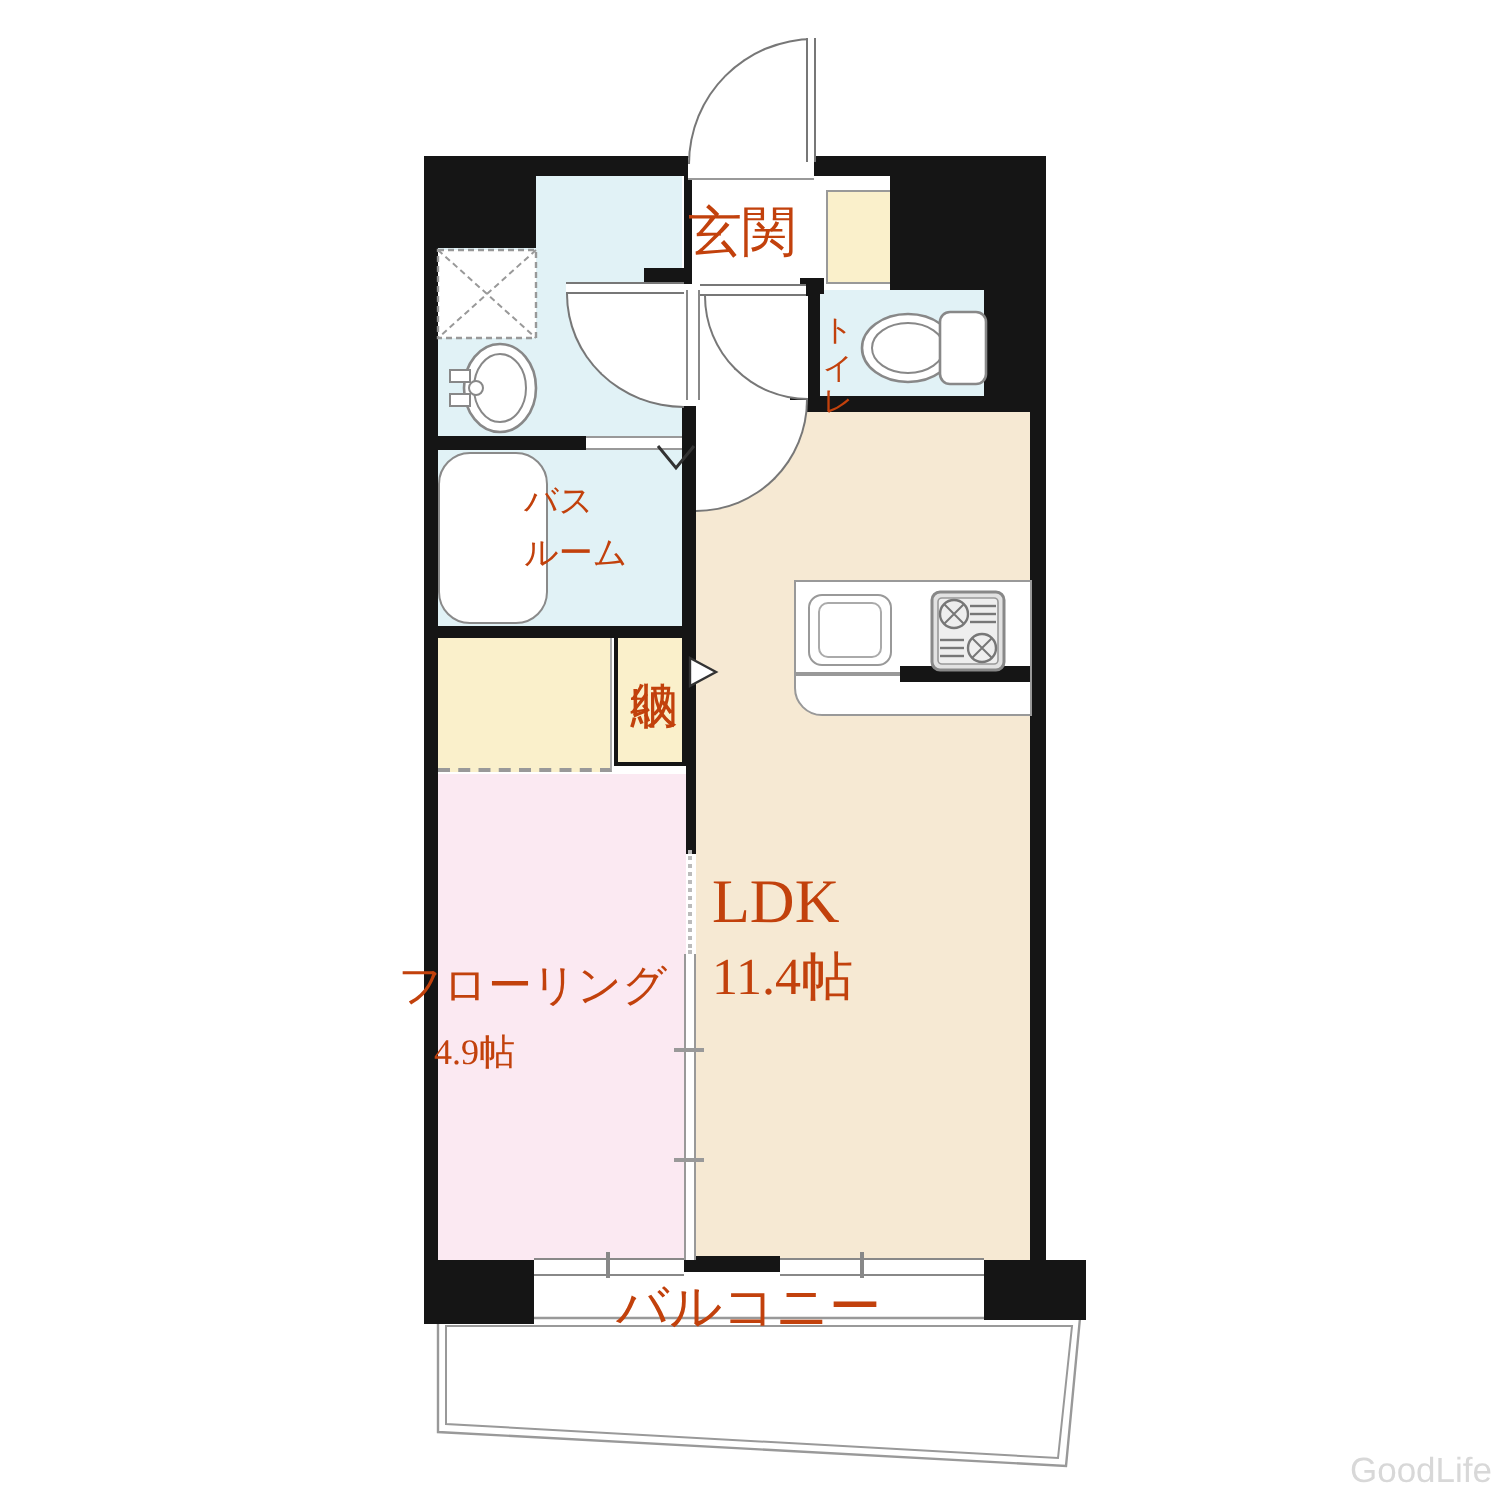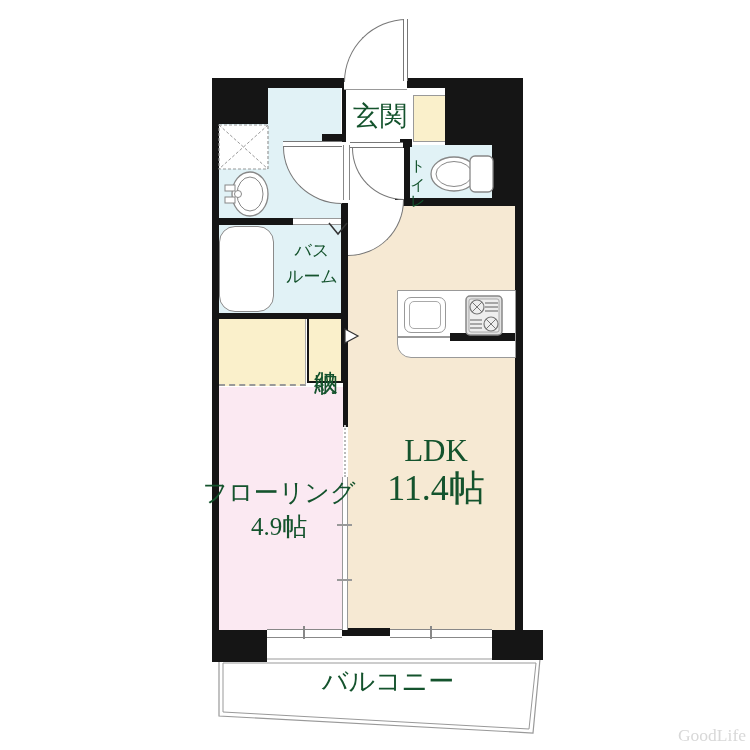--- a/index.html
+++ b/index.html
@@ -1,21 +1,21 @@
 <!DOCTYPE html>
 <html><head>
 <meta charset="utf-8">
 <style>
   html,body{margin:0;padding:0;background:#fff;}
   #plan{position:relative;width:750px;height:750px;background:#fff;overflow:hidden;
         font-family:"Liberation Serif","DejaVu Serif",serif;color:#222;}
   .abs{position:absolute;}
   .wall{position:absolute;background:#151515;}
   .room{position:absolute;}
-  .txt{position:absolute;text-align:center;color:#14532d;}
+  .txt{position:absolute;text-align:left;color:#c2410c;}
   .vtxt{writing-mode:vertical-rl;text-orientation:upright;}
   
   .swing{position:absolute;background:#fff;}
   .arc-tl{border-top:1.5px solid #777;border-left:1.5px solid #777;border-top-left-radius:100% 100%;}
   .arc-bl{border-bottom:1.5px solid #777;border-left:1.5px solid #777;border-bottom-left-radius:100% 100%;}
   .arc-br{border-bottom:1.5px solid #777;border-right:1.5px solid #777;border-bottom-right-radius:100% 100%;}
   .leaf{position:absolute;background:#fff;}
   .fixture{position:absolute;background:#fff;border:1.5px solid #8a8a8a;}
 </style>
 </head>
@@ -142,25 +142,25 @@
   <div class="txt" style="left:262px;top:238px;width:100px;font-size:17px;line-height:26px;">
     <span>バス</span><br>
     <span>ルーム</span>
   </div>
 
 
   <div class="txt vtxt" style="left:310px;top:322px;height:60px;font-size:24px;">収納</div>
 
   <div class="txt" style="left:356px;top:435px;width:160px;line-height:32px;">
     <span style="font-size:31px;">LDK</span><br>
-    <span style="font-size:36px;">11.4帖</span>
+    <span style="font-size:26px;">11.4帖</span>
   </div>
 
   <div class="txt" style="left:199px;top:477px;width:160px;line-height:31px;">
-    <span style="font-size:25px;">フローリング</span><br>
-    <span style="font-size:25px;">4.9帖</span>
+    <span style="font-size:22px;">フローリング</span><br>
+    <span style="font-size:18px;margin-left:18px;">4.9帖</span>
   </div>
 
-  <div class="txt" style="left:308px;top:664px;width:160px;font-size:26px;">バルコニー</div>
+  <div class="txt" style="left:308px;top:636px;width:160px;font-size:26px;">バルコニー</div>
 
-  <div class="txt" style="left:674px;top:725px;width:72px;text-align:right;font-size:17.5px;color:#d8d8d8;font-family:Liberation Serif, serif;">GoodLife</div>
+  <div class="txt" style="left:674px;top:725px;width:72px;text-align:right;font-size:17.5px;color:#d8d8d8;font-family:Liberation Sans, sans-serif;">GoodLife</div>
 
 </div>
 
 </body></html>

